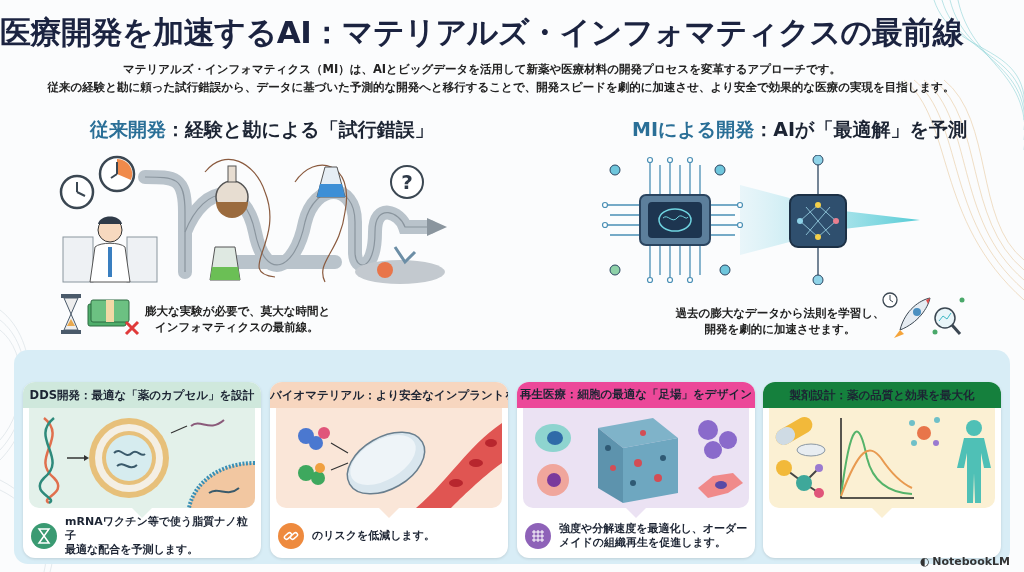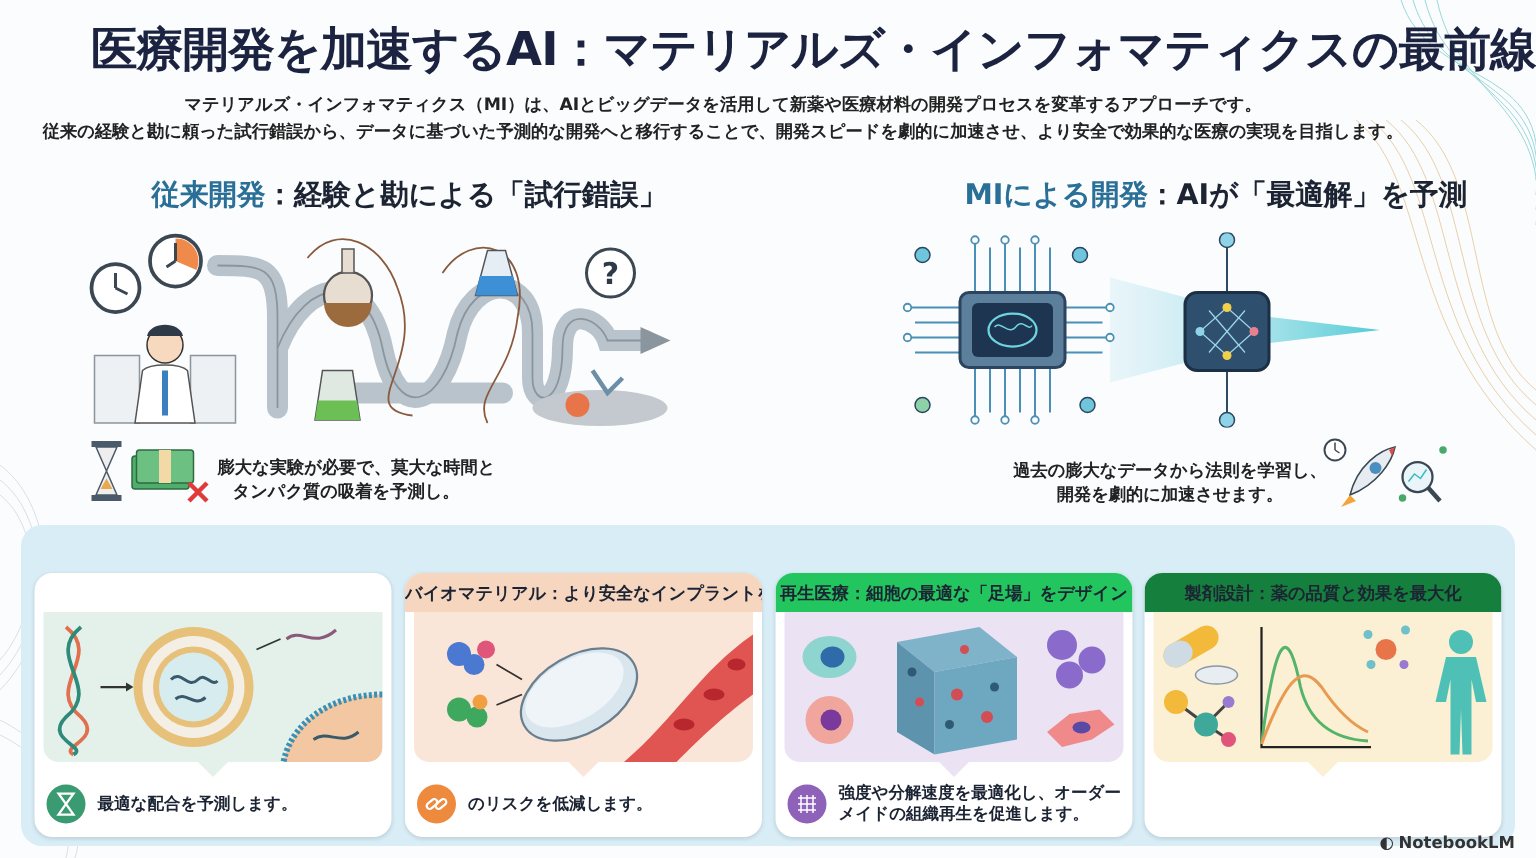--- a/index.html
+++ b/index.html
@@ -12,34 +12,33 @@
   }
   .wave-deco {
     position: absolute; right: 0; top: 0; width: 130px; height: 360px;
     pointer-events: none;
   }
   .wave-deco-left {
     position: absolute; left: 0; top: 300px; width: 60px; height: 272px;
     pointer-events: none;
   }
   .title {
-    position: absolute; top: 12px; left: 0; width: 1024px; text-align: right;
+    position: absolute; top: 12px; left: 0; width: 1024px; text-align: left;
     font-size: 31px; font-weight: bold; color: #1b2340; letter-spacing: -0.5px;
   }
   .subtitle {
     position: absolute; left: 0; width: 964px; text-align: center;
     font-size: 11.5px; font-weight: bold; color: #222;
   }
   .sub1 { top: 62px; }
-  .sub2 { top: 80px; }
+  .sub2 { top: 80px; margin-left: 19px; }
 
   .section-head {
     position: absolute; font-size: 19px; font-weight: bold; color: #1c2433;
     white-space: nowrap;
-    margin-left: 11px;
   }
   .section-head .hl { color: #2a6f97; }
   .sh-left { left: 90px; top: 117px; }
   .sh-right { left: 632px; top: 117px; }
 
   .illus-left { position: absolute; left: 55px; top: 152px; width: 400px; height: 135px; }
   .illus-right { position: absolute; left: 600px; top: 155px; width: 340px; height: 130px; }
 
   .caption {
     position: absolute; font-size: 11.5px; font-weight: bold; color: #222;
@@ -88,21 +87,21 @@
   .c3 { left: 517px; }
   .c4 { left: 763px; }
   .c1 .card-head { background: #cfe8dc; }
   .c1 .card-illus { background: #e3f1ea; }
   .c1 .notch { border-top: 11px solid #e3f1ea; }
   .c1 .foot-icon { background: #3a9a72; }
   .c2 .card-head { background: #f7d6bf; }
   .c2 .card-illus { background: #fae6d8; }
   .c2 .notch { border-top: 11px solid #fae6d8; }
   .c2 .foot-icon { background: #ee8a3e; }
-  .c3 .card-head { background: #22c55e; }
+  .c3 .card-head { background: #ec4899; font-family: Liberation Mono, monospace; }
   .c3 .card-illus { background: #ebe2f3; }
   .c3 .notch { border-top: 11px solid #ebe2f3; }
   .c3 .foot-icon { background: #8e62b8; }
   .c4 .card-head { background: #15803d; }
   .c4 .card-illus { background: #fbf0d3; }
   .c4 .notch { border-top: 11px solid #fbf0d3; }
   .c4 .foot-icon { background: #efb93a; }
 
   .brand {
     position: absolute; right: 14px; bottom: 4px; font-size: 11px; font-weight: bold;
@@ -217,21 +216,21 @@
       <rect x="30" y="12" width="38" height="22" rx="2" fill="#4fae6b" stroke="#2d6b41"></rect>
       <rect x="33" y="8" width="38" height="22" rx="2" fill="#6cc182" stroke="#2d6b41"></rect>
       <rect x="48" y="8" width="8" height="22" fill="#f2d9a6"></rect>
     </g>
   <g>
       <path d="M68 30 L80 42 M80 30 L68 42" stroke="#e03a3a" stroke-width="3"></path>
     </g>
 </svg>
 <div class="caption cap-left">
   <div>膨大な実験が必要で、莫大な時間と</div>
-  <div style="padding-left:10px">タンパク質の吸着を予測し。</div>
+  <div style="padding-left:10px">インフォマティクスの最前線。</div>
 </div>
 
 <div class="section-head sh-right">
   <span class="hl">MIによる開発</span><span>：AIが「最適解」を予測</span>
 </div>
 
 <svg class="illus-right" viewBox="0 0 340 130">
   <defs>
     <linearGradient id="beam" x1="0" x2="1">
         <stop offset="0" stop-color="#bfe6f2" stop-opacity="0.3"></stop>
@@ -310,20 +309,21 @@
       <path d="M72 35 L80 44" stroke="#3b4752" stroke-width="3"></path>
       <path d="M59 31 L63 26 L67 29 L71 23" stroke="#3fb8c4" fill="none"></path>
       <circle cx="82" cy="10" r="2.5" fill="#4aa86a"></circle>
       <circle cx="55" cy="42" r="2.5" fill="#4aa86a"></circle>
     </g>
 </svg>
 
 <div class="bottom-panel"></div>
 
 <div class="card c1">
+  <div class="card-head">DDS開発：最適な「薬のカプセル」を設計</div>
   <svg class="card-illus" viewBox="0 0 226 100">
     <g stroke-width="2.5" fill="none">
         <path d="M15 10 C40 30 0 50 25 70 C40 85 10 90 20 95" stroke="#e0704e"></path>
         <path d="M25 10 C0 30 40 50 15 70 C0 85 30 90 20 95" stroke="#2e8a7b"></path>
       </g>
     <path d="M38 50 L55 50" stroke="#333" stroke-width="1.5"></path>
       <path d="M55 47 L60 50 L55 53 Z" fill="#333"></path>
     <g>
         <circle cx="100" cy="50" r="40" fill="#e7c07a"></circle>
         <circle cx="100" cy="50" r="34" fill="#f4efe4"></circle>
@@ -338,20 +338,21 @@
     <path d="M180 85 C190 78 198 90 210 80" stroke="#3a5a6b" stroke-width="2" fill="none"></path>
   </svg>
   <div class="notch"></div>
   <div class="card-foot">
     <div class="foot-icon">
       <svg width="14" height="16" viewBox="0 0 14 16">
           <path d="M2 1 L12 1 L7 8 L12 15 L2 15 L7 8 Z" fill="none" stroke="#fff" stroke-width="1.5"></path>
         </svg>
     </div>
     <div class="foot-text">
+      <div>mRNAワクチン等で使う脂質ナノ粒子</div>
       <div>最適な配合を予測します。</div>
     </div>
   </div>
 </div>
 
 <div class="card c2">
   <div class="card-head">バイオマテリアル：より安全なインプラントを実現</div>
   <svg class="card-illus" viewBox="0 0 226 100">
     <g>
         <circle cx="30" cy="28" r="8" fill="#4b78d0"></circle>

